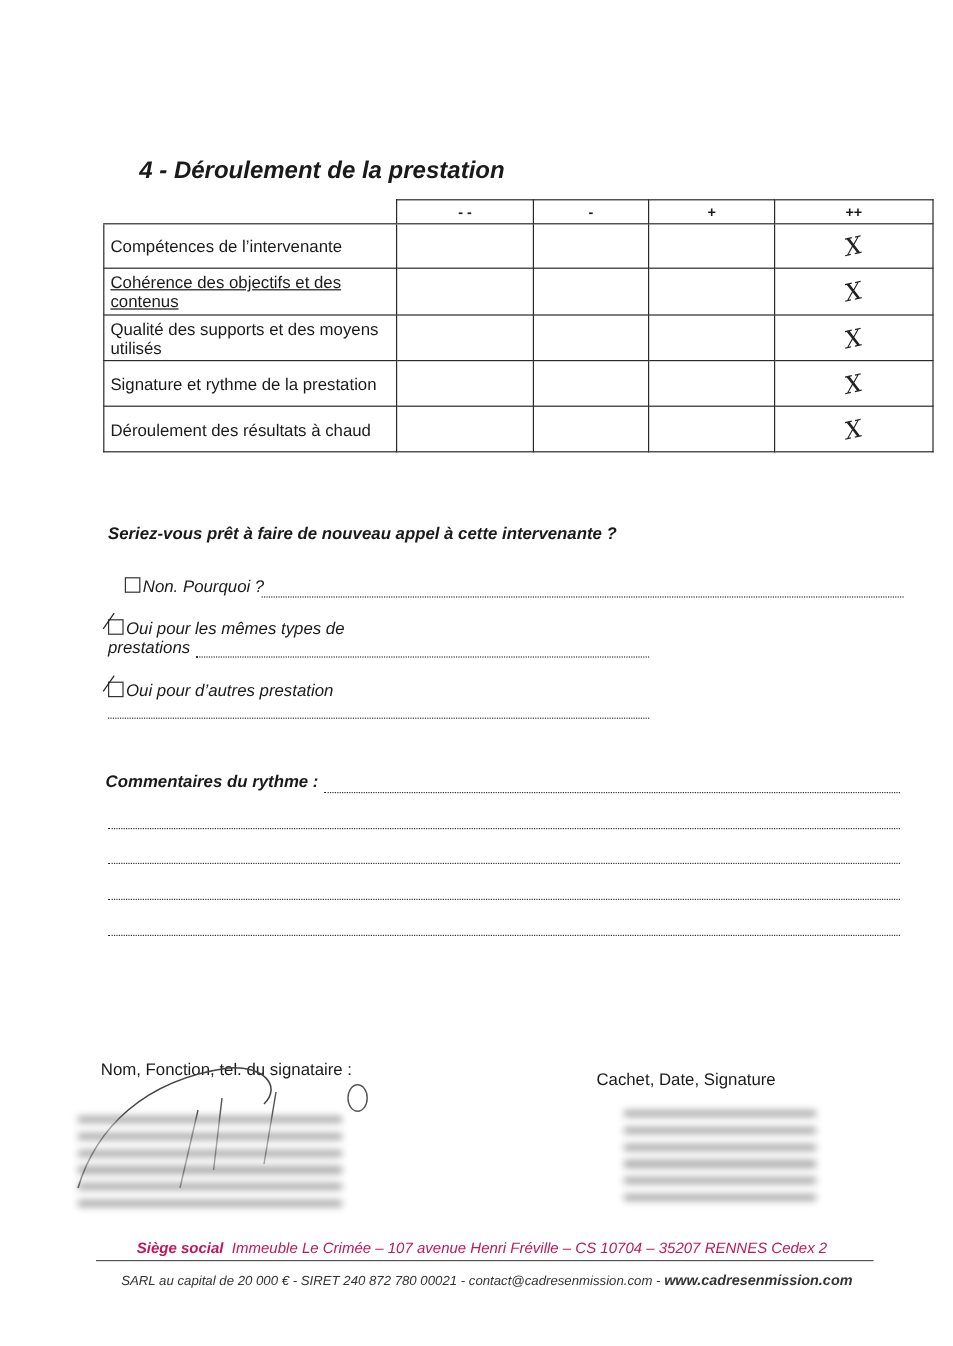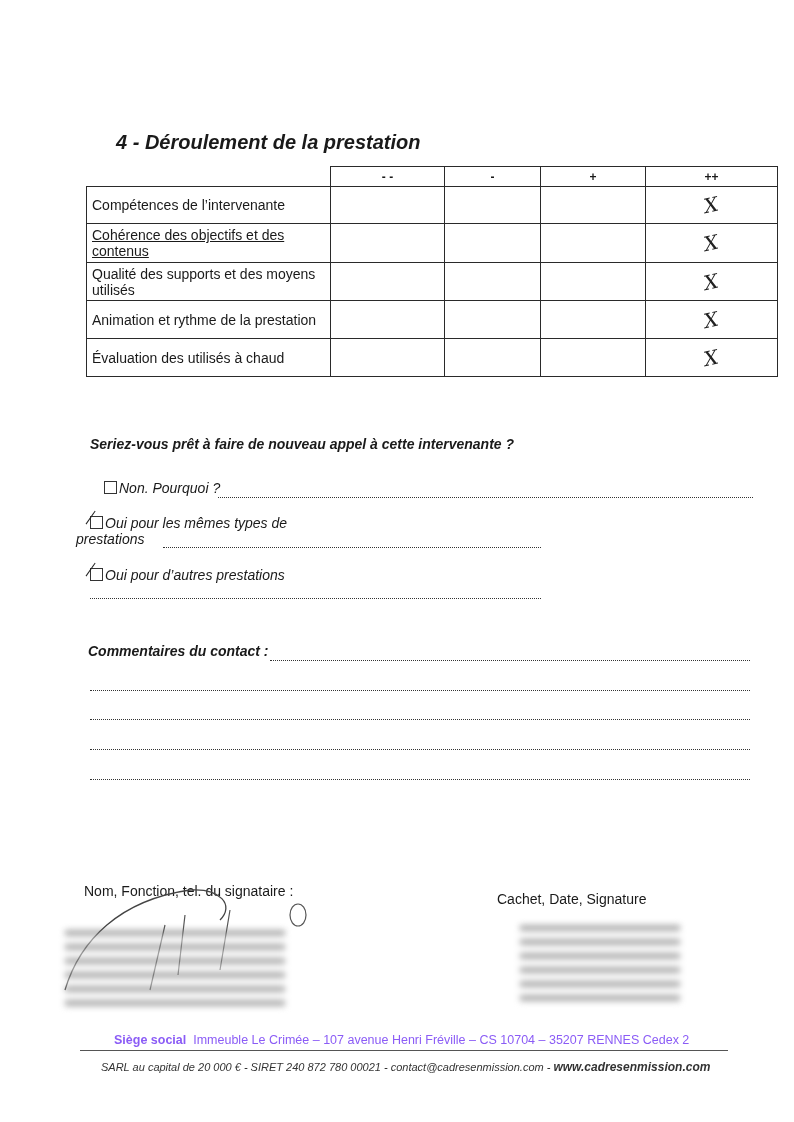--- a/index.html
+++ b/index.html
@@ -16,21 +16,21 @@
   .c1{width:113px}.c2{width:95px}.c3{width:104px}.c4{width:131px}
   .mark { font-family:"DejaVu Serif", serif; font-size:20px; font-style:italic; color:#222; display:inline-block; transform:rotate(-12deg); }
   .question { left:90px; top:436px; font-size:14px; font-weight:bold; font-style:italic; }
   .opt { font-size:14px; font-style:italic; }
   .dots { position:absolute; border-bottom:1.6px dotted #333; height:0; }
   .box { display:inline-block; width:11px; height:11px; border:1px solid #333; margin-right:2px; vertical-align:-1px; position:relative; }
   .box.checked::after { content:""; position:absolute; left:-2px; top:-4px; width:12px; height:16px; border-left:1.5px solid #222; transform:rotate(35deg); }
   .comments { left:88px; top:643px; font-size:14px; font-weight:bold; font-style:italic; }
   .sig-label { font-size:14px; }
   .blur { position:absolute; filter:blur(3px); background:repeating-linear-gradient(180deg,#666 0 6px,#fff 6px 14px); opacity:0.55; }
-  .footer1 { left:114px; top:1033px; font-size:12.5px; color:#8b5cf6; }
+  .footer1 { left:114px; top:1033px; font-size:12.5px; font-style:italic; color:#be185d; }
   .footer1 b { font-weight:bold; }
   .footer2 { left:101px; top:1060px; font-size:11px; font-style:italic; color:#333; }
   .footer2 b { font-size:12px; font-weight:bold;text-align:center; }
   .footline { left:80px; top:1050px; width:648px; border-top:1.3px solid #555; }
 </style>
 </head>
 <body>
 
 <div class="abs section-title">4 - Déroulement de la prestation</div>
 
@@ -58,55 +58,55 @@
     <td class="cell"><span class="mark">X</span></td>
   </tr>
   <tr style="height:38px;">
     <td class="crit">Qualité des supports et des moyens utilisés</td>
     <td class="cell"></td>
     <td class="cell"></td>
     <td class="cell"></td>
     <td class="cell"><span class="mark">X</span></td>
   </tr>
   <tr style="height:38px;">
-    <td class="crit">Animation et rythme de la prestation</td>
+    <td class="crit">Signature et rythme de la prestation</td>
     <td class="cell"></td>
     <td class="cell"></td>
     <td class="cell"></td>
     <td class="cell"><span class="mark">X</span></td>
   </tr>
   <tr style="height:38px;">
-    <td class="crit">Évaluation des utilisés à chaud</td>
+    <td class="crit">Déroulement des résultats à chaud</td>
     <td class="cell"></td>
     <td class="cell"></td>
     <td class="cell"></td>
     <td class="cell"><span class="mark">X</span></td>
   </tr>
 </tbody>
   </table>
 
 <div class="abs question">Seriez-vous prêt à faire de nouveau appel à cette intervenante ?</div>
 
 <div class="abs opt" style="left:104px; top:480px;">
   <span class="box"></span><span>Non. Pourquoi ?</span>
 </div>
 <div class="dots" style="left:218px; top:497px; width:535px;"></div>
 
 <div class="abs opt" style="left:90px; top:515px;">
   <span class="box checked"></span><span>Oui pour les mêmes types de</span>
 </div>
-<div class="abs opt" style="left:76px; top:531px;">prestations</div>
+<div class="abs opt" style="left:90px; top:531px;">prestations</div>
 <div class="dots" style="left:163px; top:547px; width:378px;"></div>
 
 <div class="abs opt" style="left:90px; top:567px;">
-  <span class="box checked"></span><span>Oui pour d’autres prestations</span>
+  <span class="box checked"></span><span>Oui pour d’autres prestation</span>
 </div>
 <div class="dots" style="left:90px; top:598px; width:451px;"></div>
 
-<div class="abs comments">Commentaires du contact :</div>
+<div class="abs comments">Commentaires du rythme :</div>
 <div class="dots" style="left:270px; top:660px; width:480px;"></div>
 <div class="dots" style="left:90px; top:690px; width:660px;"></div>
 <div class="dots" style="left:90px; top:719px; width:660px;"></div>
 <div class="dots" style="left:90px; top:749px; width:660px;"></div>
 <div class="dots" style="left:90px; top:779px; width:660px;"></div>
 
 <div class="abs sig-label" style="left:84px; top:883px;">Nom, Fonction, tel. du signataire :</div>
 <div class="abs sig-label" style="left:497px; top:891px;">Cachet, Date, Signature</div>
 
 <svg class="abs" style="left:60px; top:880px;" width="320" height="130">

